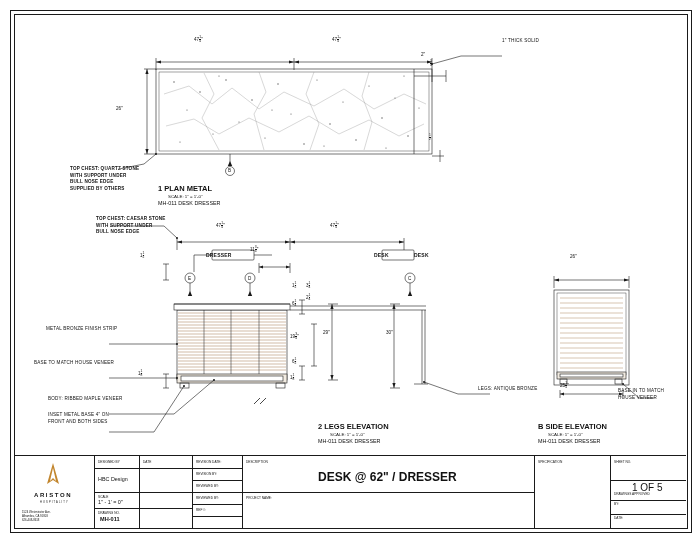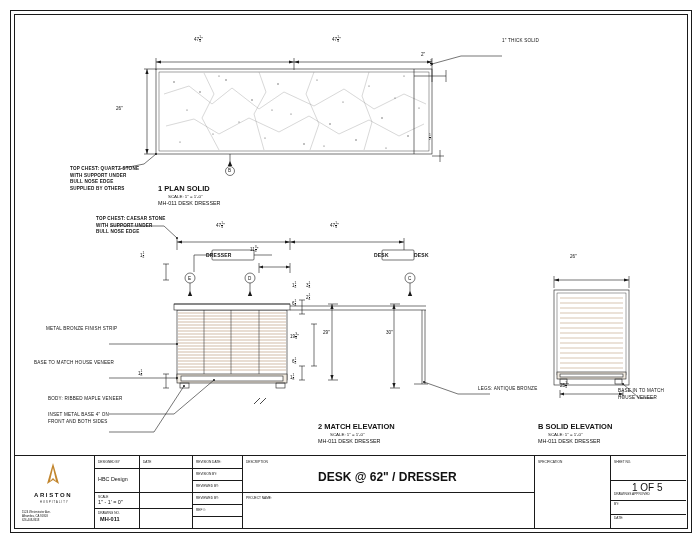--- a/index.html
+++ b/index.html
@@ -288,21 +288,21 @@
   <div class="lbl" style="left:502px;top:38px;">1" THICK SOLID</div>
 
   <div class="lbl b" style="left:70px;top:166px;line-height:1.45;white-space:pre;">TOP CHEST: QUARTZ STONE
 WITH SUPPORT UNDER
 BULL NOSE EDGE
 SUPPLIED BY OTHERS</div>
 
   <div class="lbl" style="left:228px;top:168px;font-size:4.5px;">B</div>
 
   <div class="ttl" style="left:158px;top:184px;">
-    <span>1</span>&nbsp;<span>PLAN SOLID</span>
+    <span>1</span>&nbsp;<span>PLAN METAL</span>
   </div>
   <div class="sub" style="left:168px;top:194px;">SCALE:  1" = 1'-0"</div>
   <div class="sub" style="left:158px;top:200px;font-size:5.4px;">MH-011 DESK DRESSER</div>
 
   <div class="lbl b" style="left:96px;top:216px;line-height:1.45;white-space:pre;">TOP CHEST: CAESAR STONE
 WITH SUPPORT UNDER
 BULL NOSE EDGE</div>
 
   <div class="dim" style="left:216px;top:222px;">
     <span>47</span><span class="frac"><b>1</b>4</span>"
@@ -337,34 +337,34 @@
   <div class="dim" style="left:138px;top:370px;">1<span class="frac"><b>1</b>8</span></div>
 
   <div class="lbl" style="left:46px;top:326px;">METAL BRONZE FINISH STRIP</div>
   <div class="lbl" style="left:34px;top:360px;">BASE TO MATCH HOUSE VENEER</div>
   <div class="lbl" style="left:48px;top:396px;">BODY: RIBBED MAPLE VENEER</div>
   <div class="lbl" style="left:48px;top:412px;white-space:pre;line-height:1.45;">INSET METAL BASE 4" ON
 FRONT AND BOTH SIDES</div>
   <div class="lbl" style="left:478px;top:386px;">LEGS: ANTIQUE BRONZE</div>
 
   <div class="ttl" style="left:318px;top:422px;">
-    <span>2</span>&nbsp;<span>MATCH ELEVATION</span>
+    <span>2</span>&nbsp;<span>LEGS ELEVATION</span>
   </div>
   <div class="sub" style="left:330px;top:432px;">SCALE:  1" = 1'-0"</div>
   <div class="sub" style="left:318px;top:438px;font-size:5.4px;">MH-011 DESK DRESSER</div>
 
   <div class="dim" style="left:570px;top:254px;">26"</div>
   <div class="dim" style="left:560px;top:382px;">
     <span>25</span><span class="frac"><b>1</b>4</span>"
   </div>
   <div class="lbl" style="left:618px;top:388px;white-space:pre;line-height:1.45;">BASE IN TO MATCH
 HOUSE VENEER</div>
 
   <div class="ttl" style="left:538px;top:422px;">
-    <span>B</span>&nbsp;<span>SOLID ELEVATION</span>
+    <span>B</span>&nbsp;<span>SIDE ELEVATION</span>
   </div>
   <div class="sub" style="left:548px;top:432px;">SCALE:  1" = 1'-0"</div>
   <div class="sub" style="left:538px;top:438px;font-size:5.4px;">MH-011 DESK DRESSER</div>
 
   <div class="tb">
     <div class="tbcell" style="left:80px;width:0;"></div>
     <div class="tbcell" style="left:125px;width:0;"></div>
     <div class="tbcell" style="left:178px;width:0;"></div>
     <div class="tbcell" style="left:228px;width:0;"></div>
     <div class="tbcell" style="left:520px;width:0;"></div>

